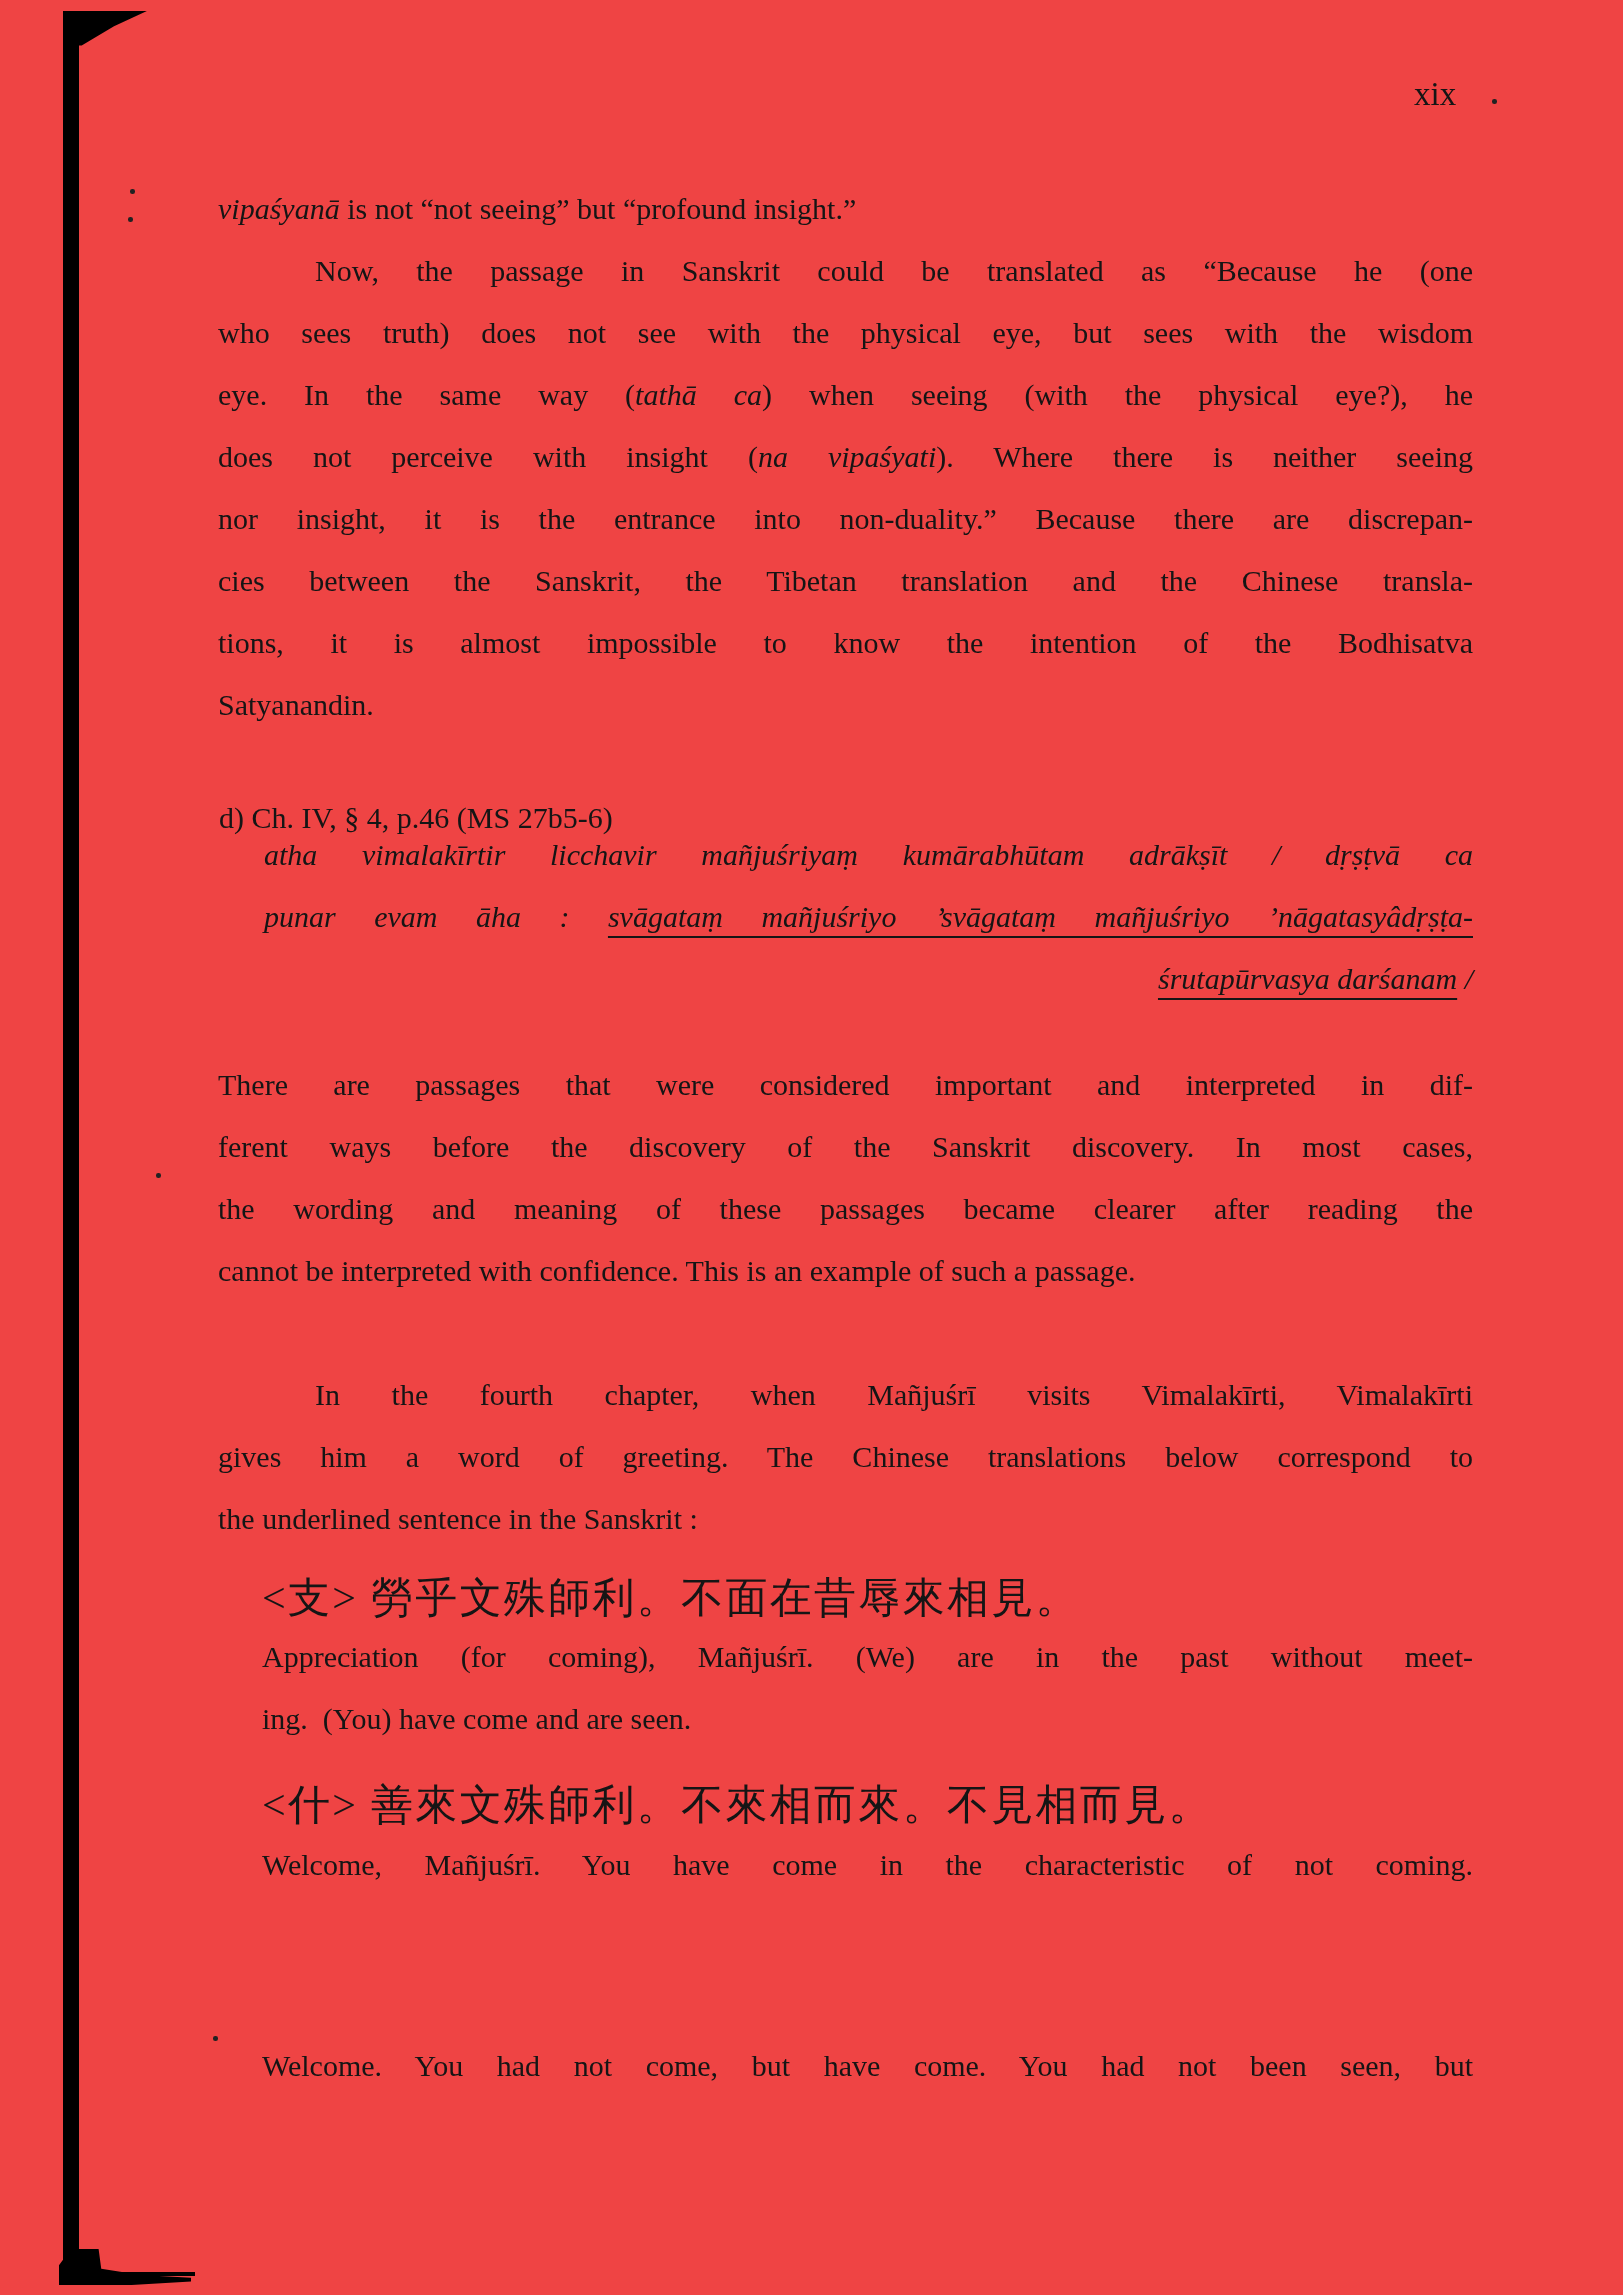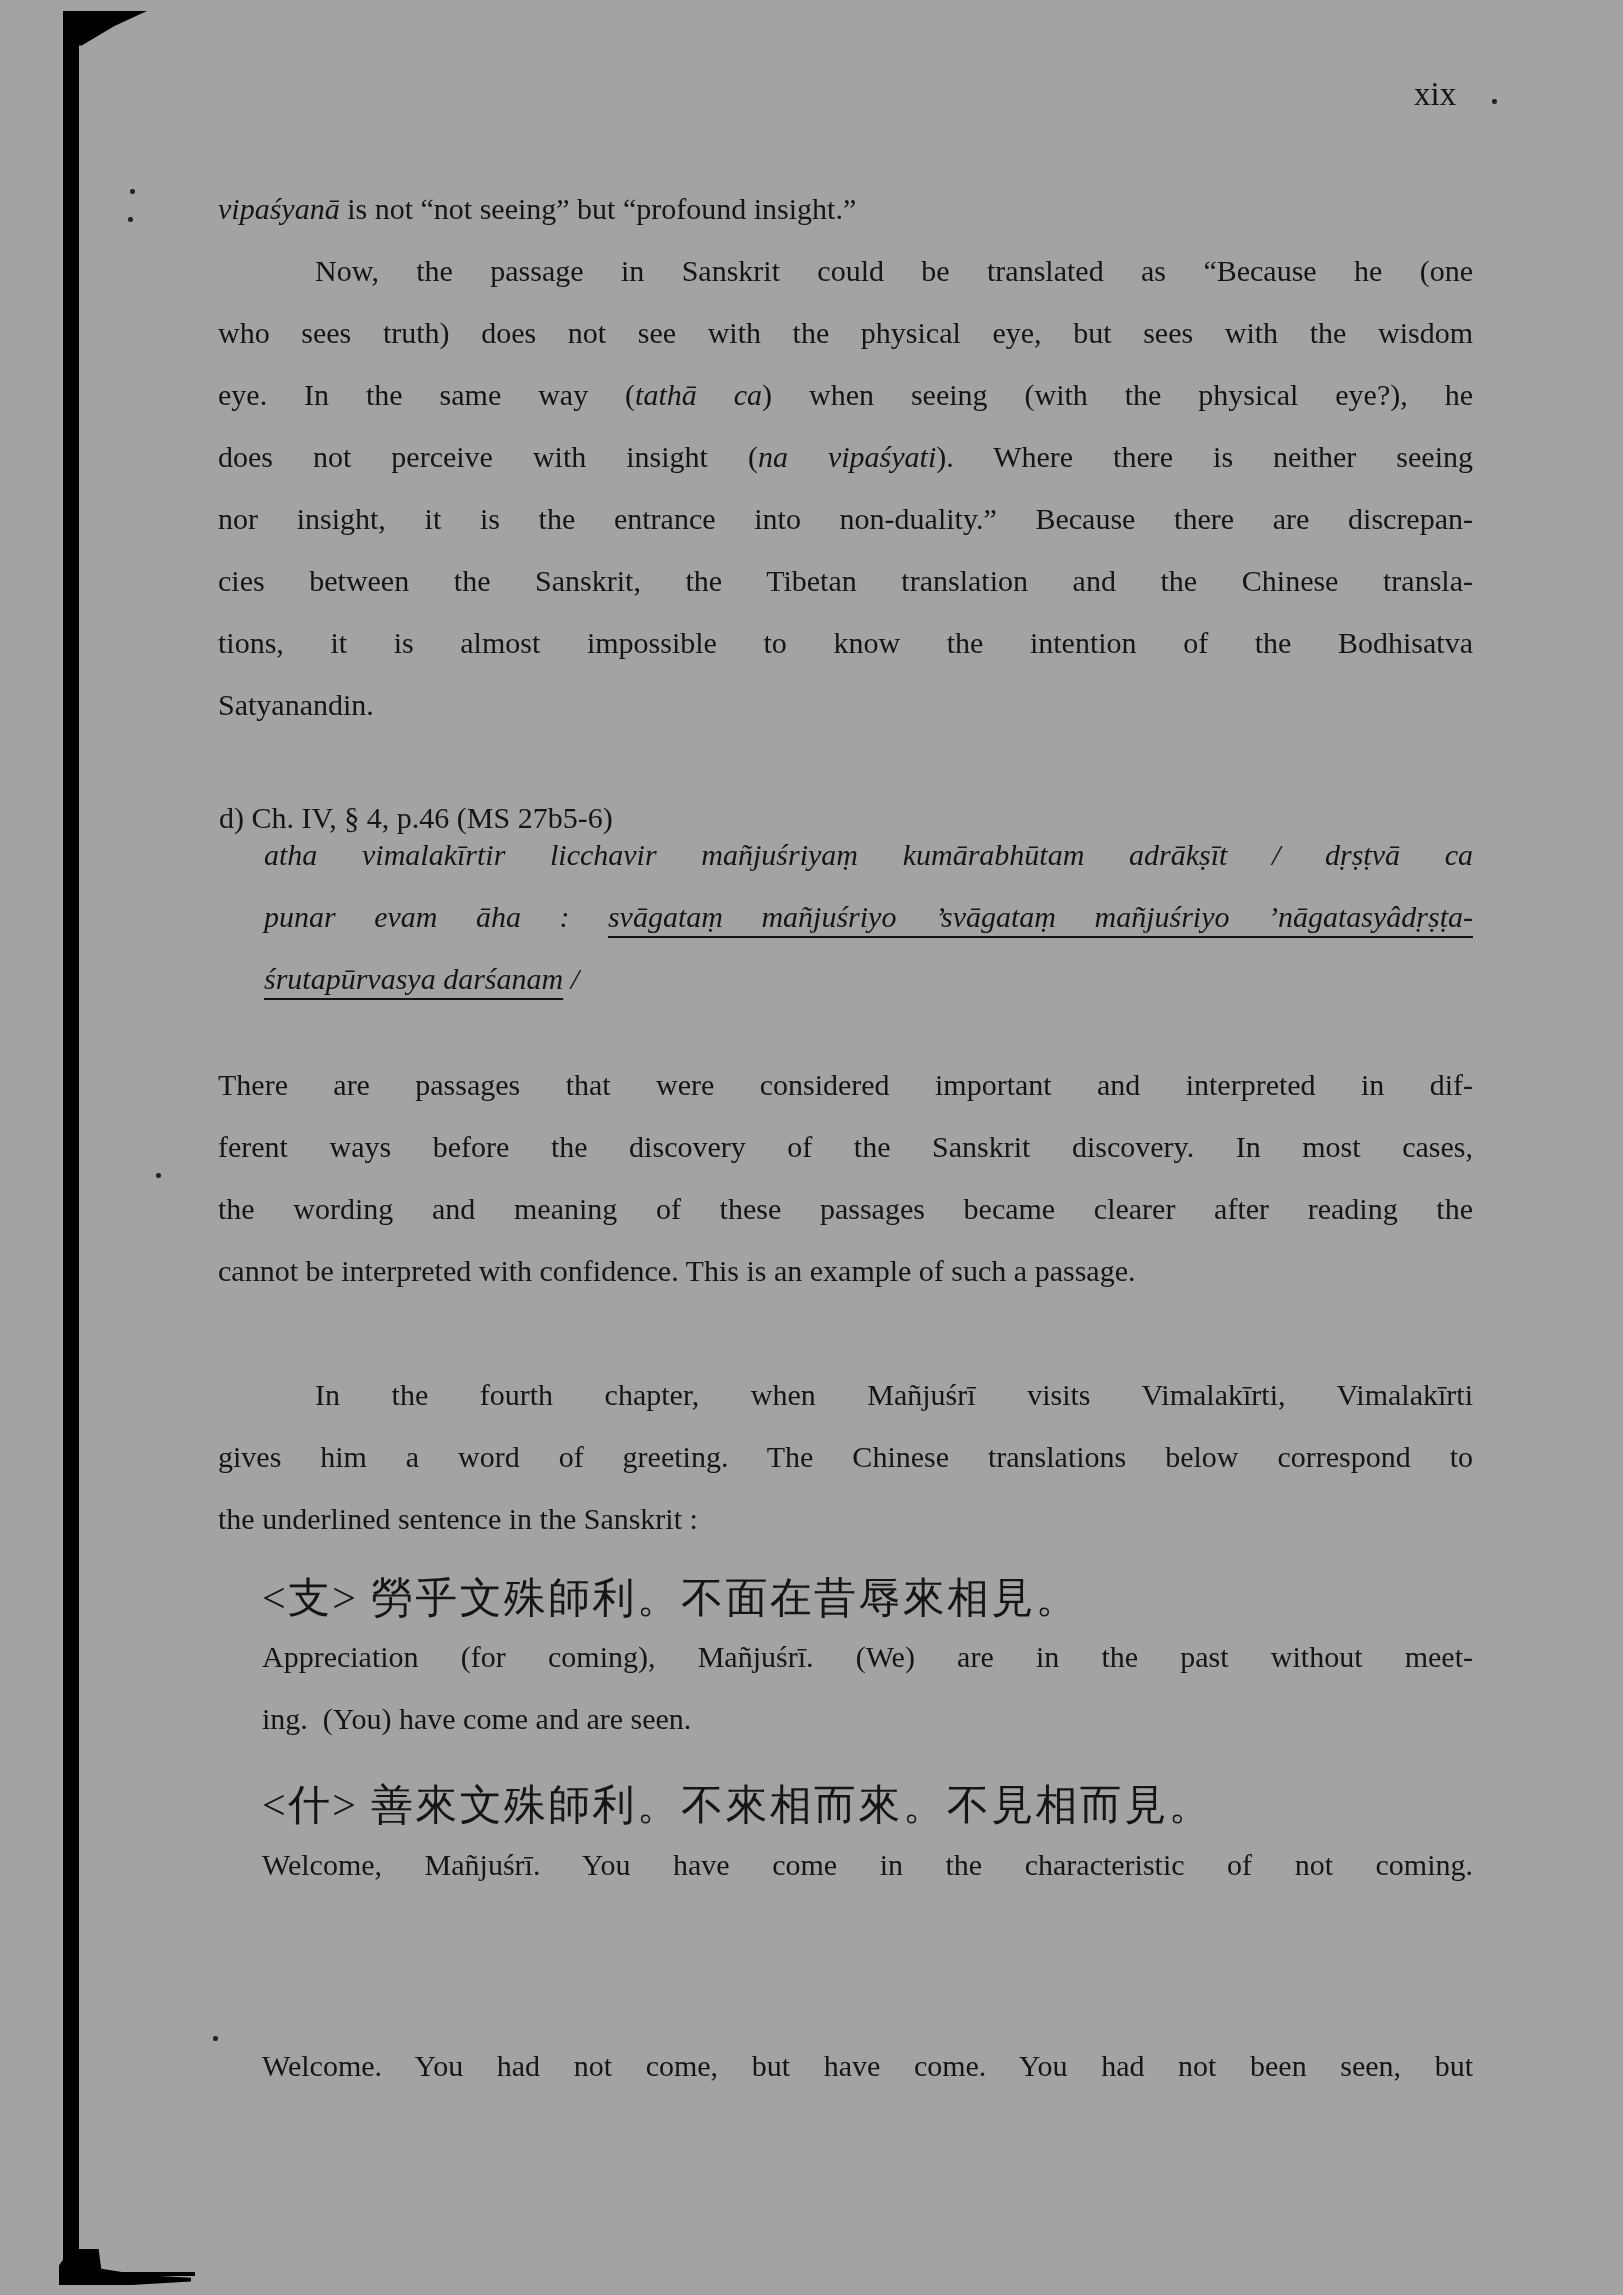--- a/index.html
+++ b/index.html
@@ -1,18 +1,18 @@
 <!DOCTYPE html>
 <html style="font-size:12px"><head>
 <meta charset="utf-8">
 <style>
   html,body { margin:0; padding:0; background:#777; }
   .page {
     position:relative; width:1624px; height:2295px;
-    background:#a3a3a3; overflow:hidden;
+    background:#ef4444; overflow:hidden;
     font-family:"Liberation Serif","DejaVu Serif",serif;
     color:#151515;
   }
   
   .artifact { position:absolute; background:#000; }
   .artifact-wedge {
     position:absolute; left:63px; top:10.6px; width:85px; height:35px; background:#000;
     clip-path:polygon(0 0, 100% 0, 60% 45%, 22% 100%, 0 100%);
   }
   .artifact-bar { left:63px; top:10.6px; width:16px; height:2268px; }
@@ -23,21 +23,21 @@
   .speck { position:absolute; width:4.5px; height:4.5px; border-radius:50%; background:#222; }
 
   .pagenum { position:absolute; left:1414px; top:76px; font-size:33px; }
 
   .blk { position:absolute; }
   .ln { font-size:30px; line-height:62px; height:62px; }
   .just { text-align:justify; text-align-last:justify; }
   .nj { white-space:pre; }
   .ind { text-indent:97px; }
   .it { font-style:italic; }
-  .sanskrit .ln { font-style:italic; }
+  .sanskrit .ln { font-style:italic;text-align:right; }
   .ul { text-decoration:underline; text-decoration-thickness:2.3px; text-underline-offset:9px; }
   .zh { font-size:42px; line-height:62px; height:62px; letter-spacing:2.3px; white-space:pre; }
 </style>
 </head>
 <body>
 
 <div class="page">
 
   <div class="artifact-wedge"></div>
   <div class="artifact artifact-bar"></div>

